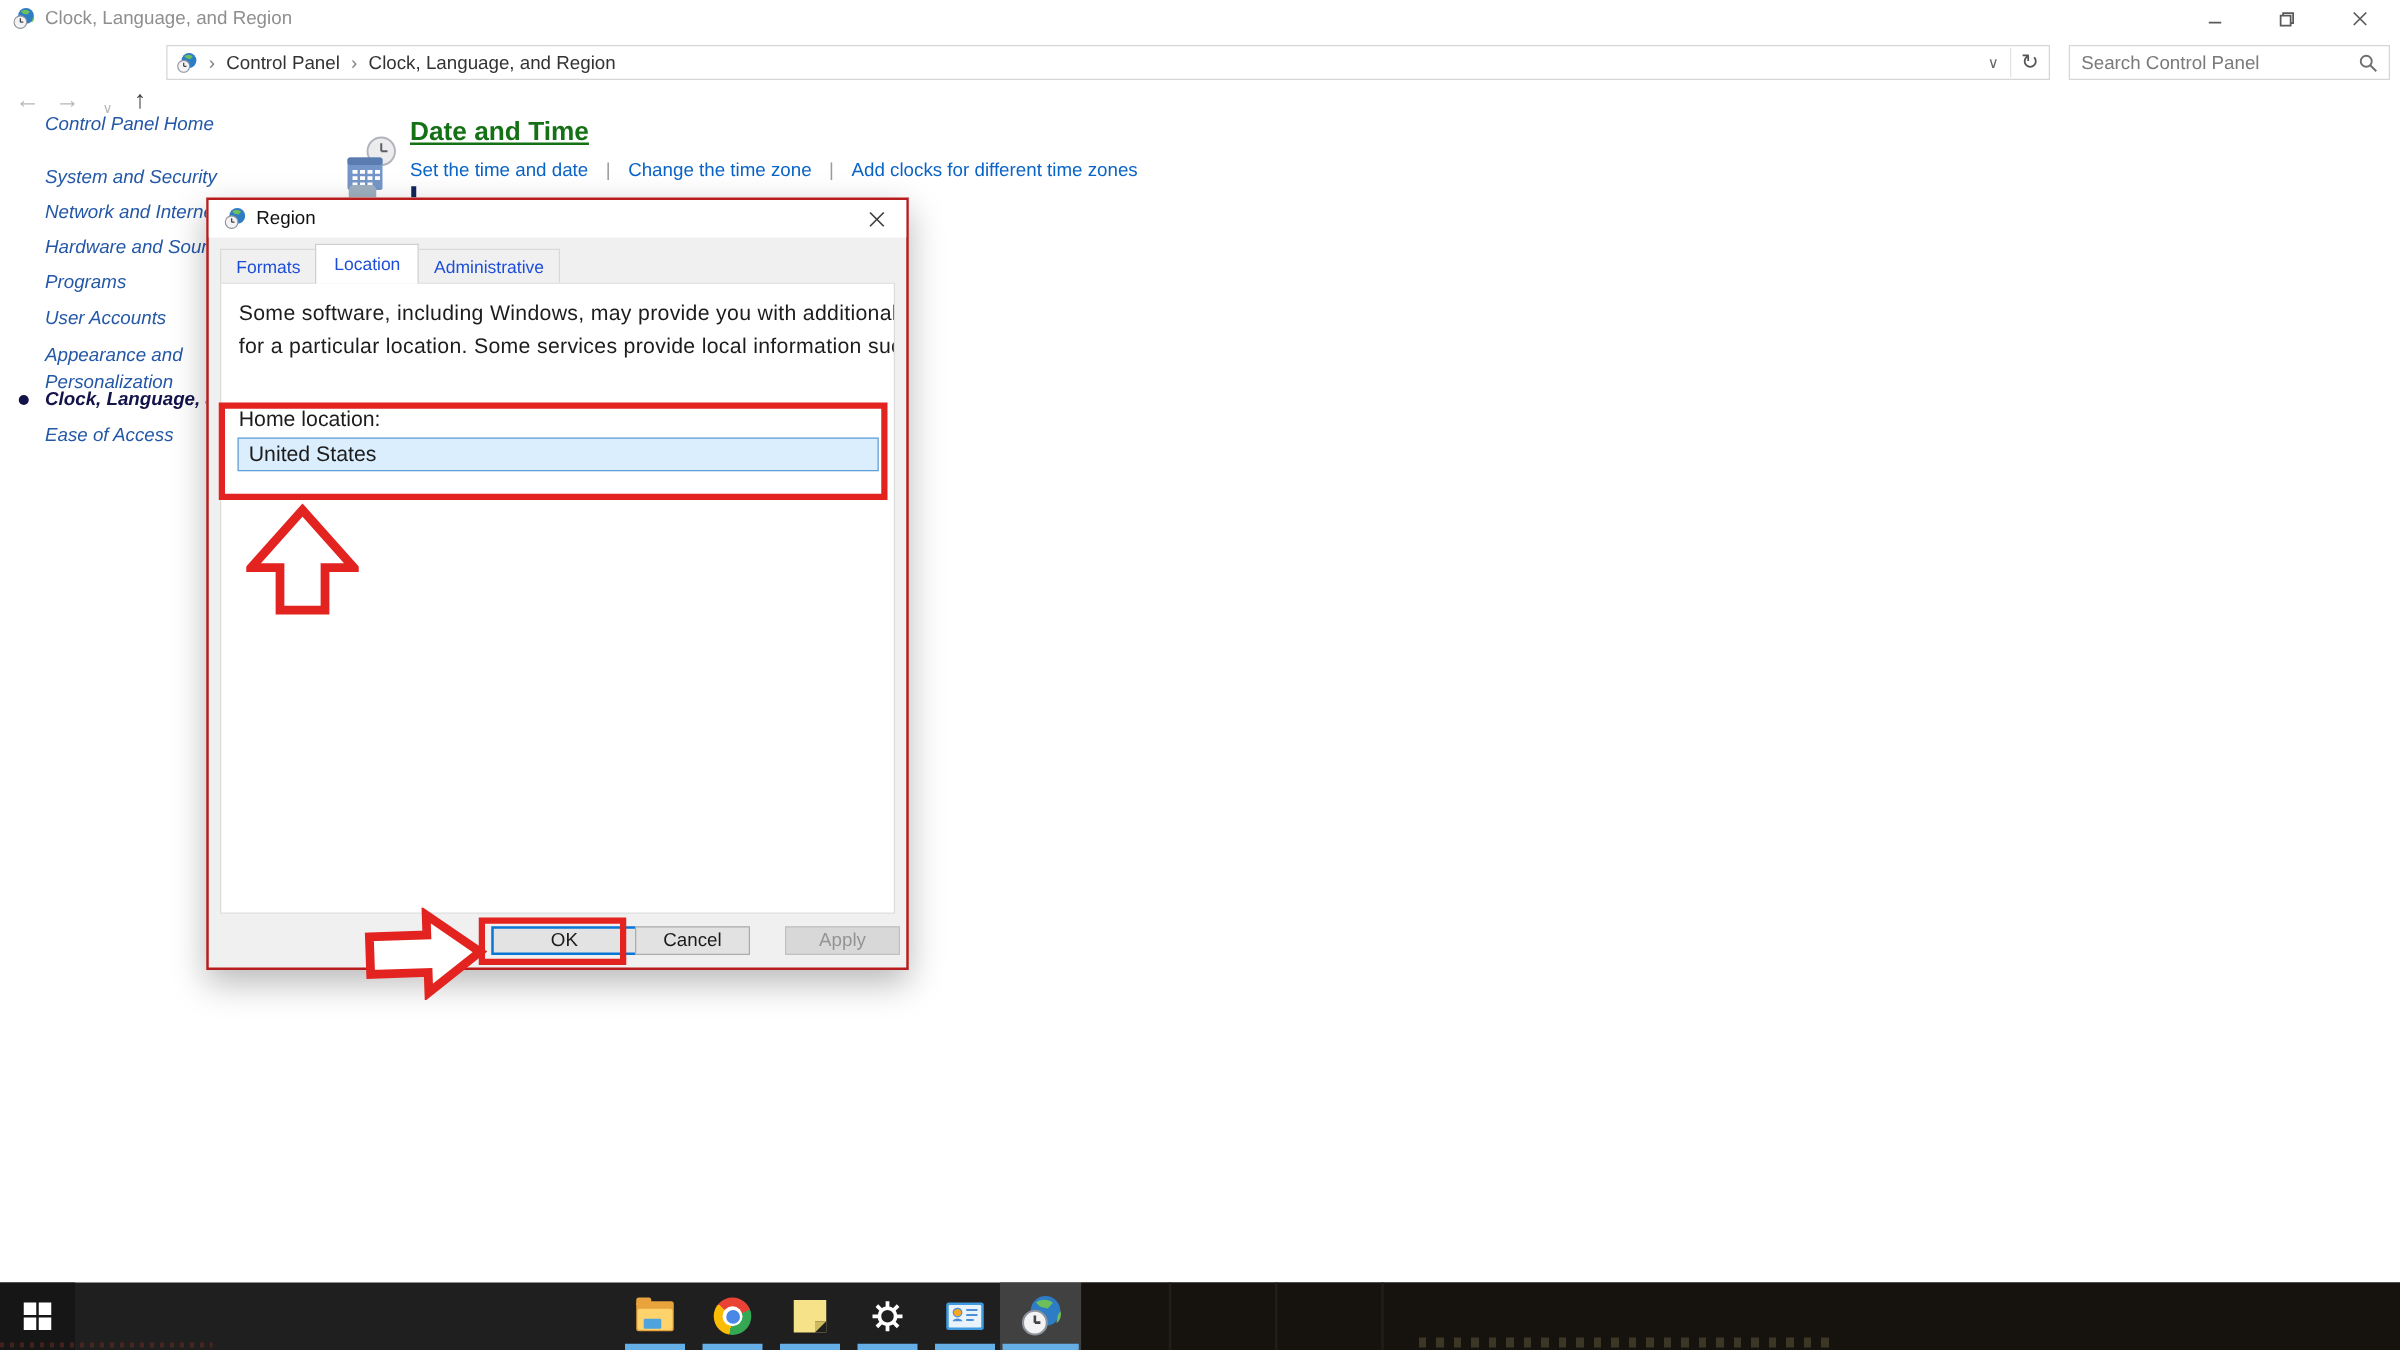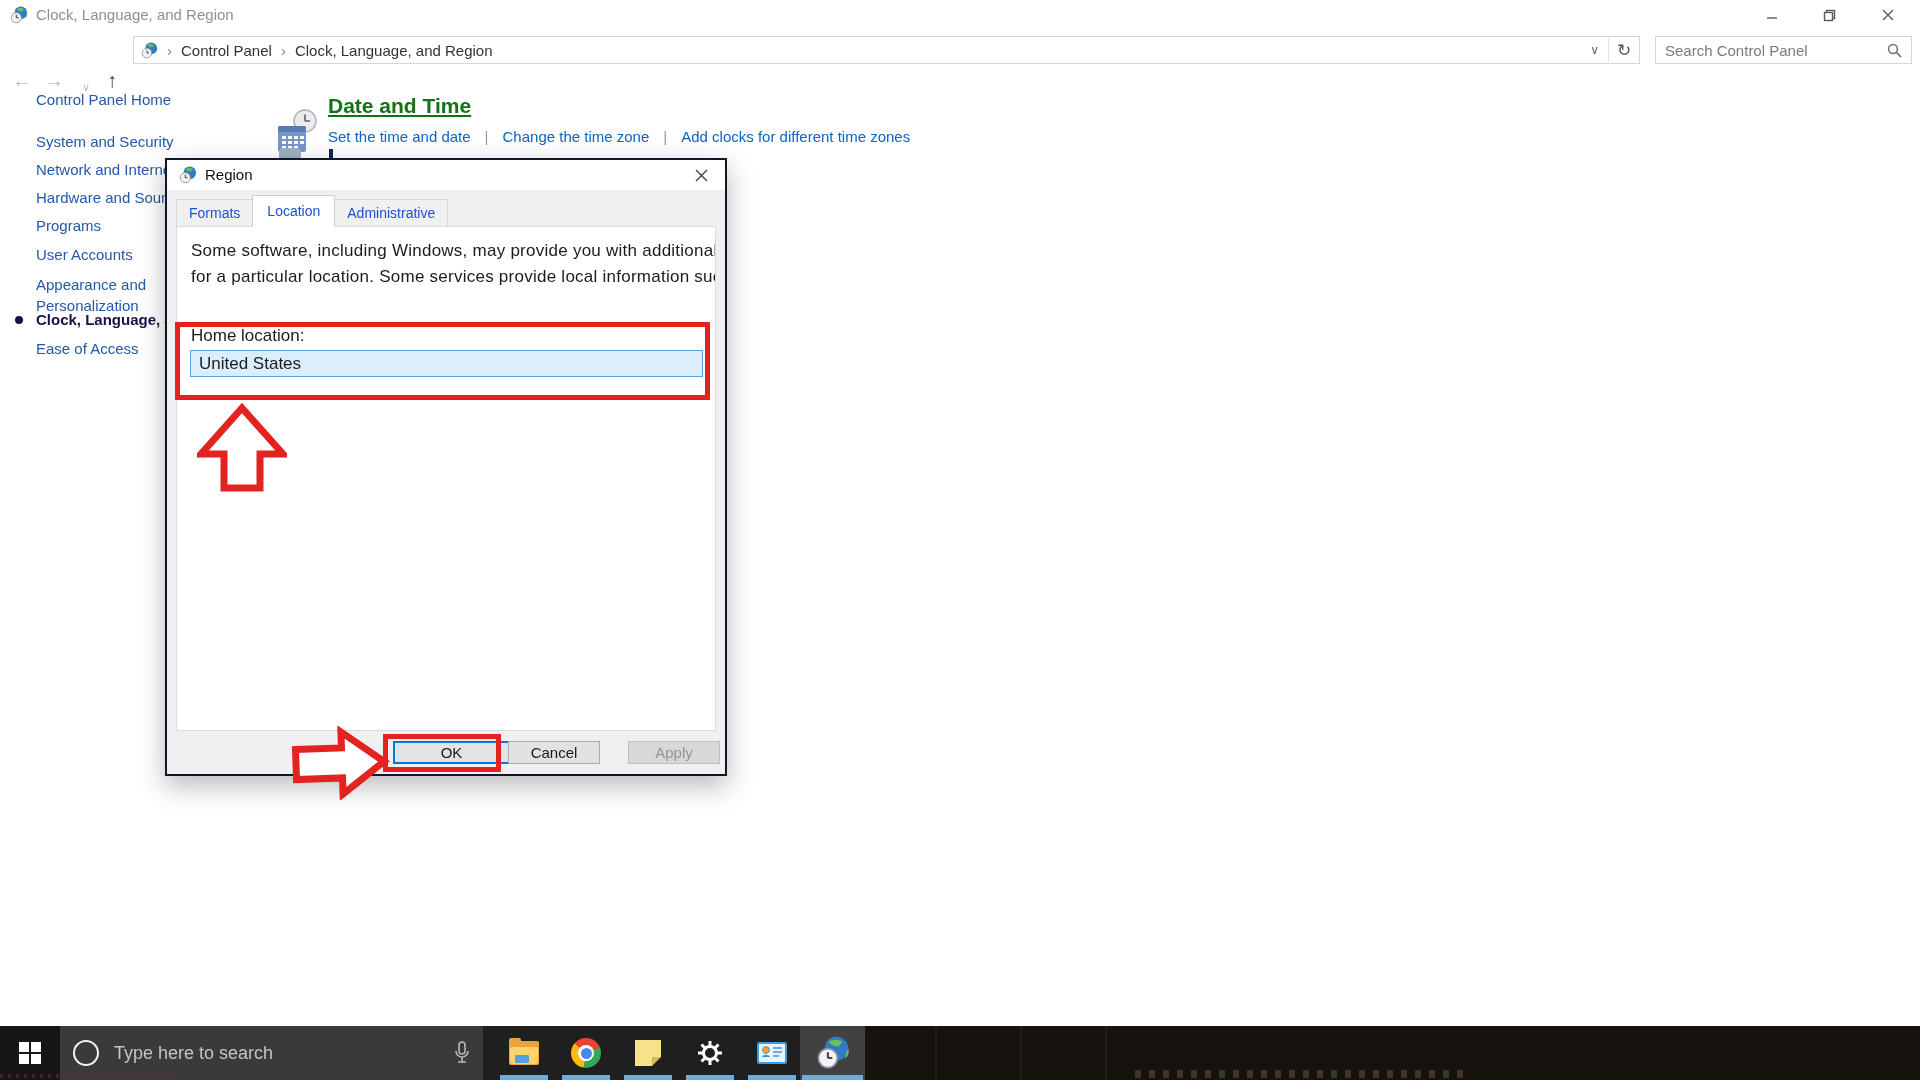--- a/index.html
+++ b/index.html
@@ -30,39 +30,39 @@
   .ab-div{width:1px;height:24px;background:#e3e3e3;}
   .ab-refresh{width:30px;text-align:center;color:#555;font-size:17px;}
   .searchbox{position:absolute;left:1655px;top:6px;width:257px;height:28px;border:1px solid #d6d6d6;
              box-sizing:border-box;display:flex;align-items:center;background:#fff;}
   .searchbox input{border:0;outline:0;flex:1;font-size:15px;padding-left:9px;color:#333;
                    font-family:"Liberation Sans","DejaVu Sans",sans-serif;background:transparent;}
   .searchbox input::placeholder{color:#7a7a7a;}
   .searchbox .mag{margin-right:9px;flex:0 0 auto;}
 
   
-  .sidebar{position:absolute;left:36px;top:70px;width:250px;height:300px;z-index:1;}
+  .sidebar{position:absolute;left:36px;top:70px;width:250px;height:300px;z-index:1;font-style:italic;}
   .sb{position:absolute;left:0;font-size:15px;color:#2458a7;white-space:nowrap;cursor:pointer;}
   .sb.home{top:21px;}
   .sb.wrap{white-space:normal;width:145px;line-height:21px;}
   .sb.active{font-weight:bold;color:#13134a;}
   .bullet{position:absolute;left:-21px;top:246px;width:8px;height:8px;border-radius:50%;background:#13134a;}
 
   
   .dt-icon{position:absolute;left:276px;top:108px;width:44px;height:48px;}
   .section-title{position:absolute;left:328px;top:94px;font-size:21px;font-weight:600;color:#157115;text-decoration:underline;}
   .tasklinks{position:absolute;left:328px;top:128px;display:flex;align-items:center;gap:14px;font-size:15px;}
   .tasklinks .tl{color:#0a64c8;cursor:pointer;white-space:nowrap;}
   .tasklinks .sep{color:#9b9b9b;}
   .sliver1{position:absolute;left:279px;top:148px;width:22px;height:10px;background:#9fb0c0;border-radius:4px 4px 0 0;}
   .sliver2{position:absolute;left:329px;top:149px;width:4px;height:9px;background:#12265c;}
 
   
   .dialog{position:absolute;left:165px;top:158px;width:558px;height:614px;background:#f0f0f0;
-          border:2px solid #0f172a;z-index:5;box-shadow:0 10px 26px rgba(0,0,0,.28);}
+          border:2px solid #b91c1c;z-index:5;box-shadow:0 10px 26px rgba(0,0,0,.28);}
   .dlg-titlebar{position:absolute;left:0;top:0;width:100%;height:30px;background:#fff;}
   .dlg-icon{position:absolute;left:12px;top:6px;width:18px;height:18px;}
   .dlg-title{position:absolute;left:38px;top:0;height:30px;line-height:30px;font-size:15px;color:#111;}
   .dlg-close{position:absolute;right:2px;top:0;width:44px;height:30px;display:flex;align-items:center;justify-content:center;}
   .dlg-close svg{stroke:#404040;stroke-width:1.4;}
   .tabstrip{position:absolute;left:9px;top:37px;height:30px;display:flex;align-items:flex-end;}
   .tab{font-size:14px;color:#1d4ed8;background:#f0f0f0;border:1px solid #d9d9d9;border-bottom:none;
        padding:5px 12px 6px 12px;margin-right:-1px;position:relative;cursor:pointer;}
   .tab.active{background:#fff;padding:7px 14px 8px 14px;z-index:3;border-color:#cfcfcf;}
   .tabpage{position:absolute;left:9px;top:66px;width:540px;height:505px;background:#fff;
@@ -280,28 +280,20 @@
   <div class="taskbar">
     <div class="tb-start">
       <span class="winlogo">
           <i></i>
           <i></i>
           <i></i>
           <i></i>
         </span>
     </div>
 
-    <div class="tb-search">
-      <span class="cortana-ring"></span>
-      <span class="tb-search-text">Type here to search</span>
-      <svg class="tb-mic" width="16" height="24" viewBox="0 0 16 24">
-        <rect x="5" y="1" width="6" height="12" rx="3" fill="none" stroke="#b9b9b9" stroke-width="1.6"></rect>
-        <path d="M2 10a6 6 0 0 0 12 0 M8 16v5 M4 21h8" fill="none" stroke="#b9b9b9" stroke-width="1.6"></path>
-      </svg>
-    </div>
 
     <div class="slot s-folder">
       <span class="folder">
           <span class="back"></span>
           <span class="tabf"></span>
           <span class="front"></span>
           <span class="strip"></span>
         </span>
       <span class="ul"></span>
     </div>

